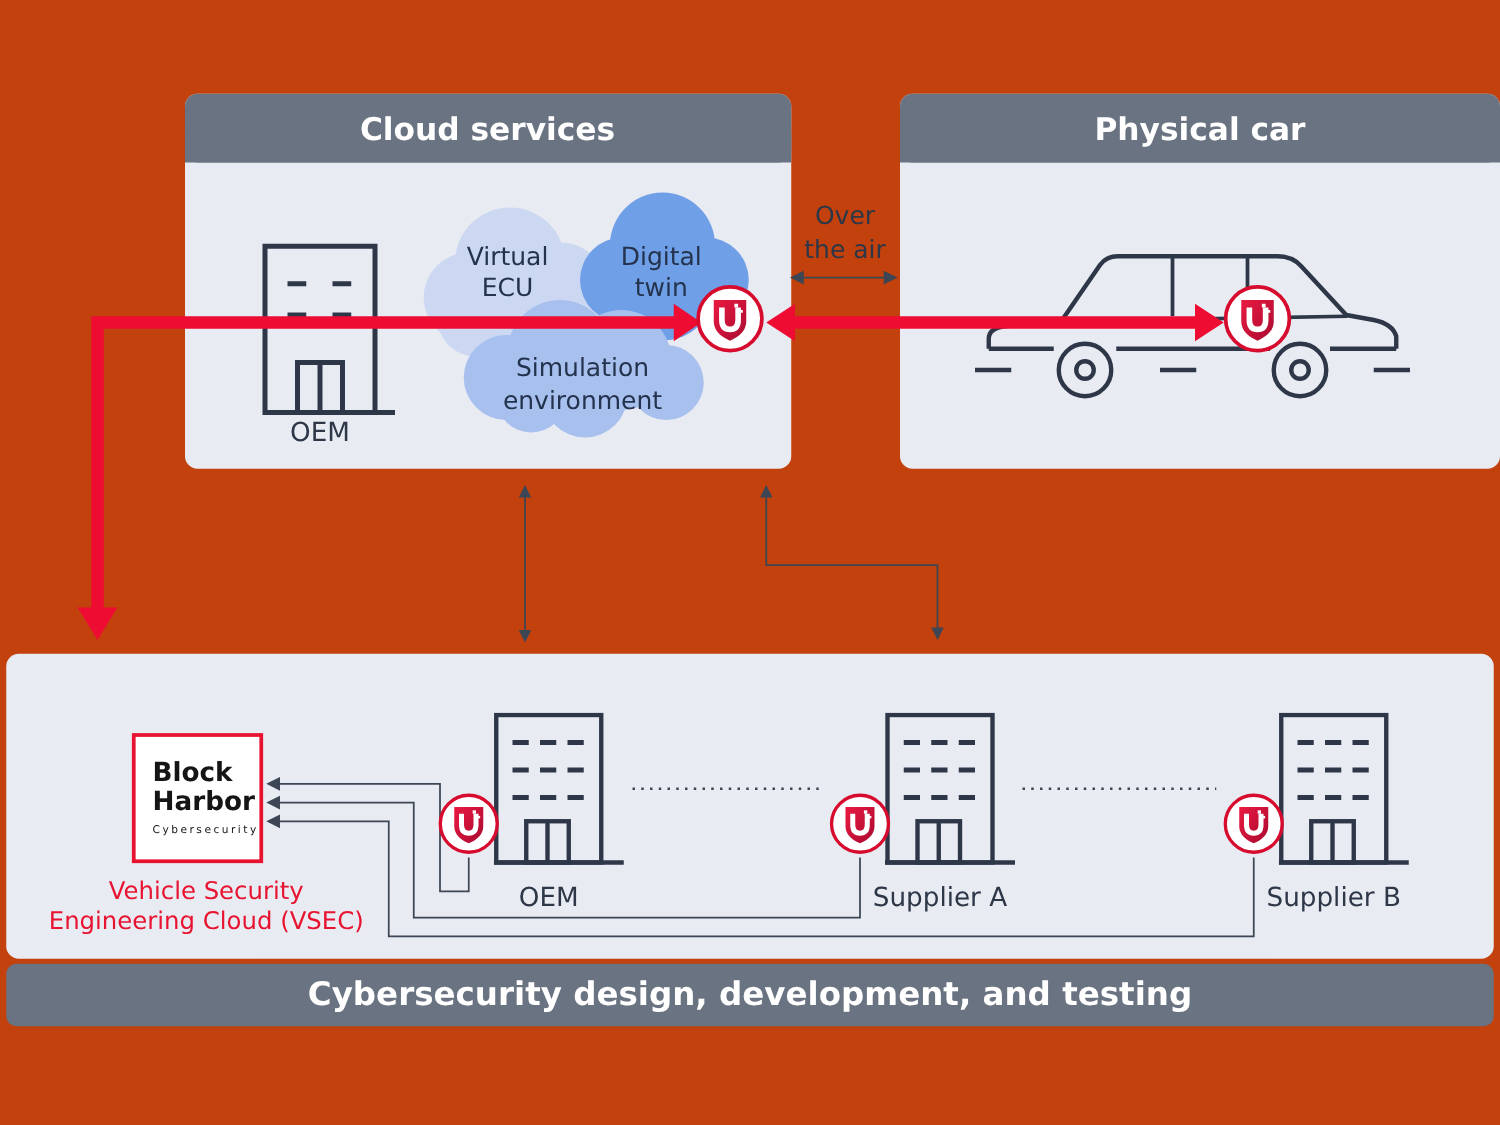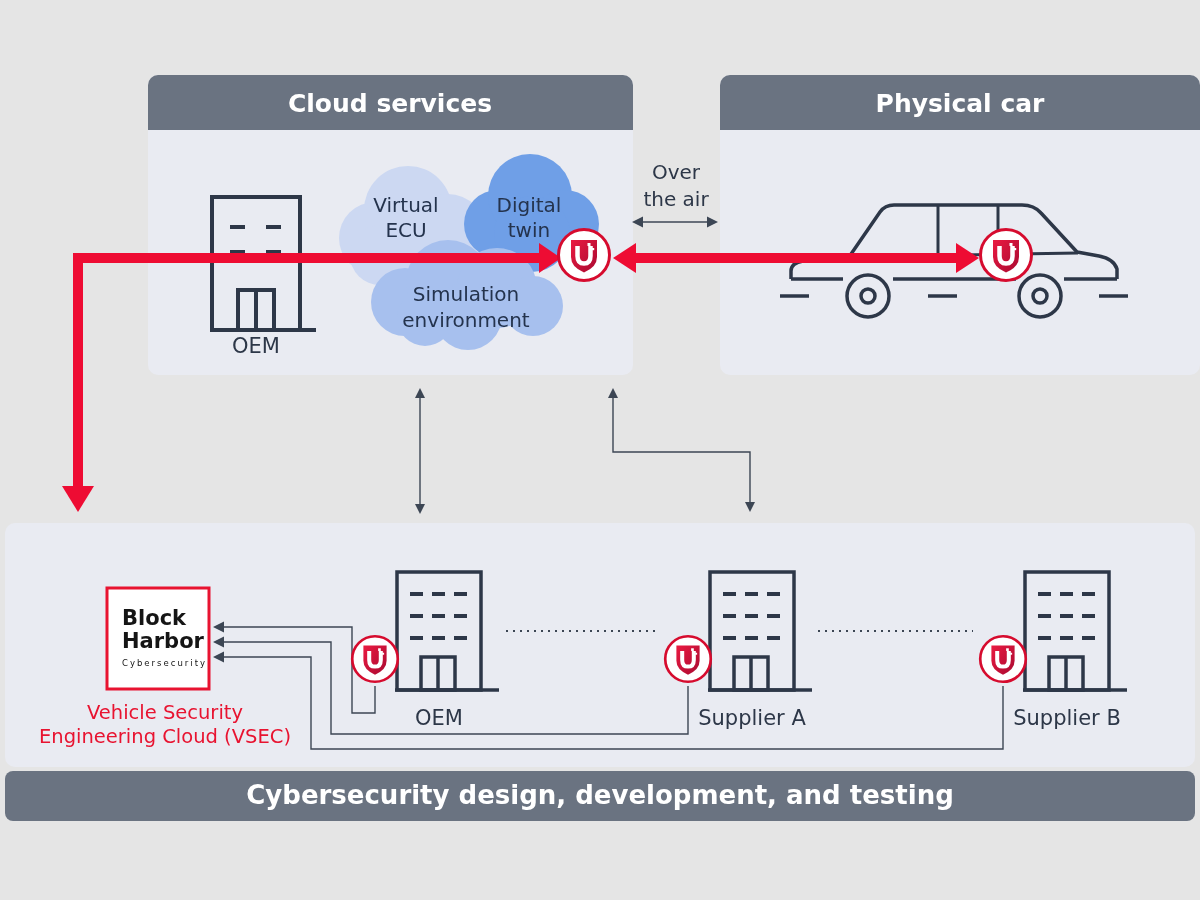--- a/index.html
+++ b/index.html
@@ -1,16 +1,16 @@
 <!DOCTYPE html>
 <html><head>
 <meta charset="utf-8">
 <style>
   html,body{margin:0;padding:0;background:#ffffff;}
-  .stage{width:1200px;height:900px;position:relative;background:#e5e5e5;}
+  .stage{width:1200px;height:900px;position:relative;background:#c2410c;}
   svg text{font-family:"DejaVu Sans","Liberation Sans",sans-serif;}
   .panel-title{font-size:25px;font-weight:700;fill:#ffffff;}
   .node-label{font-size:21px;fill:#2d3748;}
   .cloud-text{font-size:20px;fill:#24334d;}
   .ota-text{font-size:20px;fill:#2d3748;}
   .logo-big{font-size:21px;font-weight:700;fill:#151515;}
   .logo-small{font-size:8.5px;letter-spacing:2px;fill:#151515;}
   .vsec-text{font-size:19.5px;fill:#e81330;}
   .footer-text{font-size:26px;font-weight:700;fill:#ffffff;}
   .outline{stroke:#2d3748;fill:none;}

